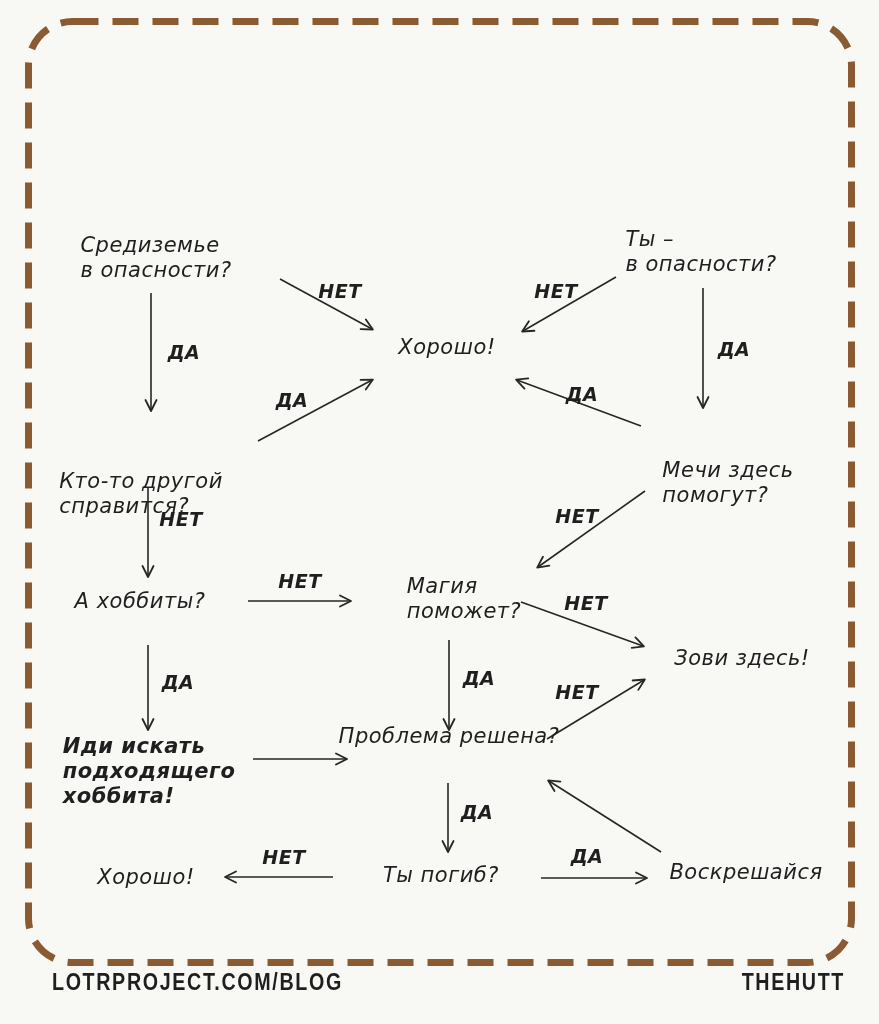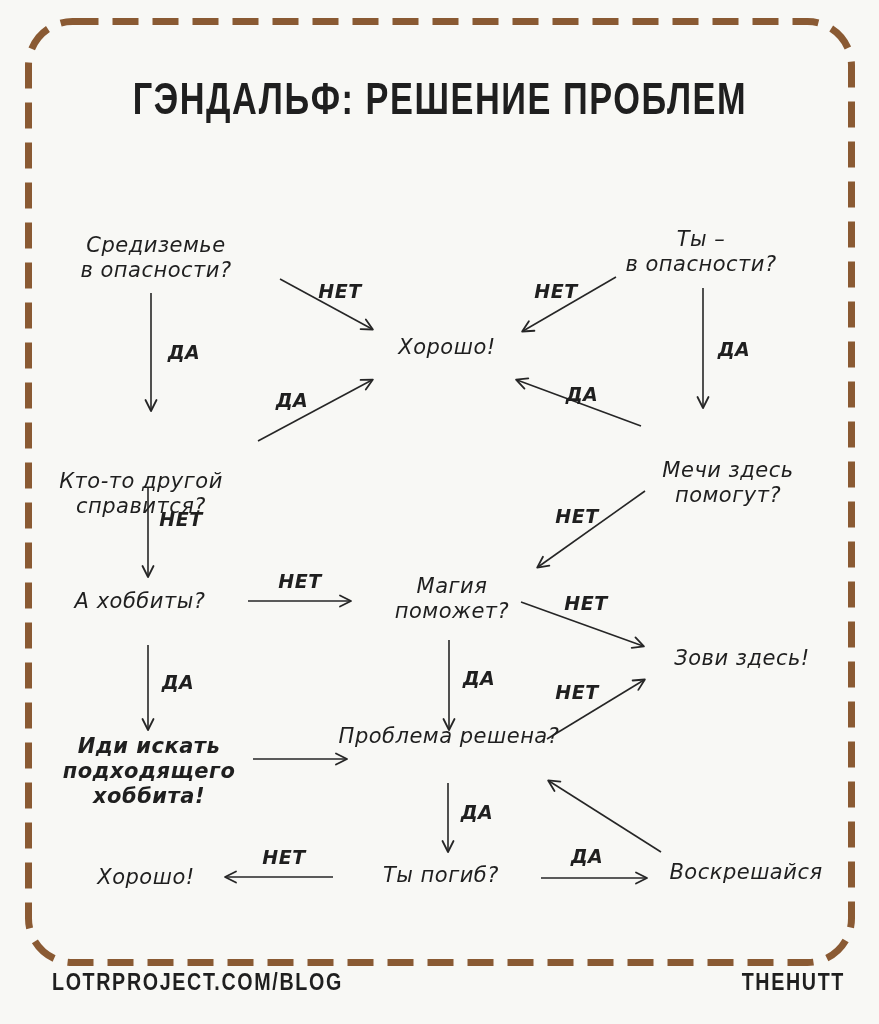--- a/index.html
+++ b/index.html
@@ -33,21 +33,21 @@
     display:inline-block;
     font-family:"Liberation Sans",sans-serif;
     font-weight:700;font-size:27px;letter-spacing:2px;
     transform:scaleX(0.8);
     white-space:nowrap;
   }
   .node{
     position:absolute;
     transform:translate(-50%,-50%);
     white-space:pre-line;
-    text-align:center;
+    text-align:left;
     font-style:italic;
     font-size:21px;
     line-height:1.2;
     letter-spacing:0.5px;
   }
   .edge-label{
     position:absolute;
     transform:translate(-50%,-50%);
     font-style:italic;
     font-size:19px;
@@ -88,36 +88,33 @@
       <line x1="449" y1="640" x2="449" y2="729" stroke="#262626" stroke-width="1.6" marker-end="url(#arrowhead)"></line>
       <line x1="148" y1="645" x2="148" y2="729" stroke="#262626" stroke-width="1.6" marker-end="url(#arrowhead)"></line>
       <line x1="253" y1="759" x2="346" y2="759" stroke="#262626" stroke-width="1.6" marker-end="url(#arrowhead)"></line>
       <line x1="547" y1="739" x2="644" y2="680" stroke="#262626" stroke-width="1.6" marker-end="url(#arrowhead)"></line>
       <line x1="448" y1="783" x2="448" y2="851" stroke="#262626" stroke-width="1.6" marker-end="url(#arrowhead)"></line>
       <line x1="333" y1="877" x2="226" y2="877" stroke="#262626" stroke-width="1.6" marker-end="url(#arrowhead)"></line>
       <line x1="541" y1="878" x2="646" y2="878" stroke="#262626" stroke-width="1.6" marker-end="url(#arrowhead)"></line>
       <line x1="661" y1="852" x2="549" y2="781" stroke="#262626" stroke-width="1.6" marker-end="url(#arrowhead)"></line>
     </svg>
 
-  <div class="title-wrap">
-    <span class="title">ГЭНДАЛЬФ: РЕШЕНИЕ ПРОБЛЕМ</span>
-  </div>
 
   <div id="nodes">
       <div class="node" style="left: 156px; top: 258px;">Средиземье
 в опасности?</div>
       <div class="node" style="left: 701px; top: 252px;">Ты –
 в опасности?</div>
       <div class="node" style="left: 447px; top: 348px;">Хорошо!</div>
       <div class="node" style="left: 141px; top: 478px; margin-top: 16px;">Кто-то другой
 справится?</div>
       <div class="node" style="left: 728px; top: 455px; margin-top: 28px;">Мечи здесь
 помогут?</div>
       <div class="node" style="left: 140px; top: 602px;">А хоббиты?</div>
-      <div class="node" style="left: 452px; top: 599px;">Магия
+      <div class="node" style="left: 464px; top: 599px;">Магия
 поможет?</div>
       <div class="node" style="left: 742px; top: 659px;">Зови здесь!</div>
       <div class="node" style="left: 149px; top: 772px; font-weight: bold;">Иди искать
 подходящего
 хоббита!</div>
       <div class="node" style="left: 449px; top: 737px;">Проблема решена?</div>
       <div class="node" style="left: 441px; top: 876px;">Ты погиб?</div>
       <div class="node" style="left: 146px; top: 878px;">Хорошо!</div>
       <div class="node" style="left: 746px; top: 873px;">Воскрешайся</div>
       <div class="edge-label" style="left: 340px; top: 291px;">НЕТ</div>

